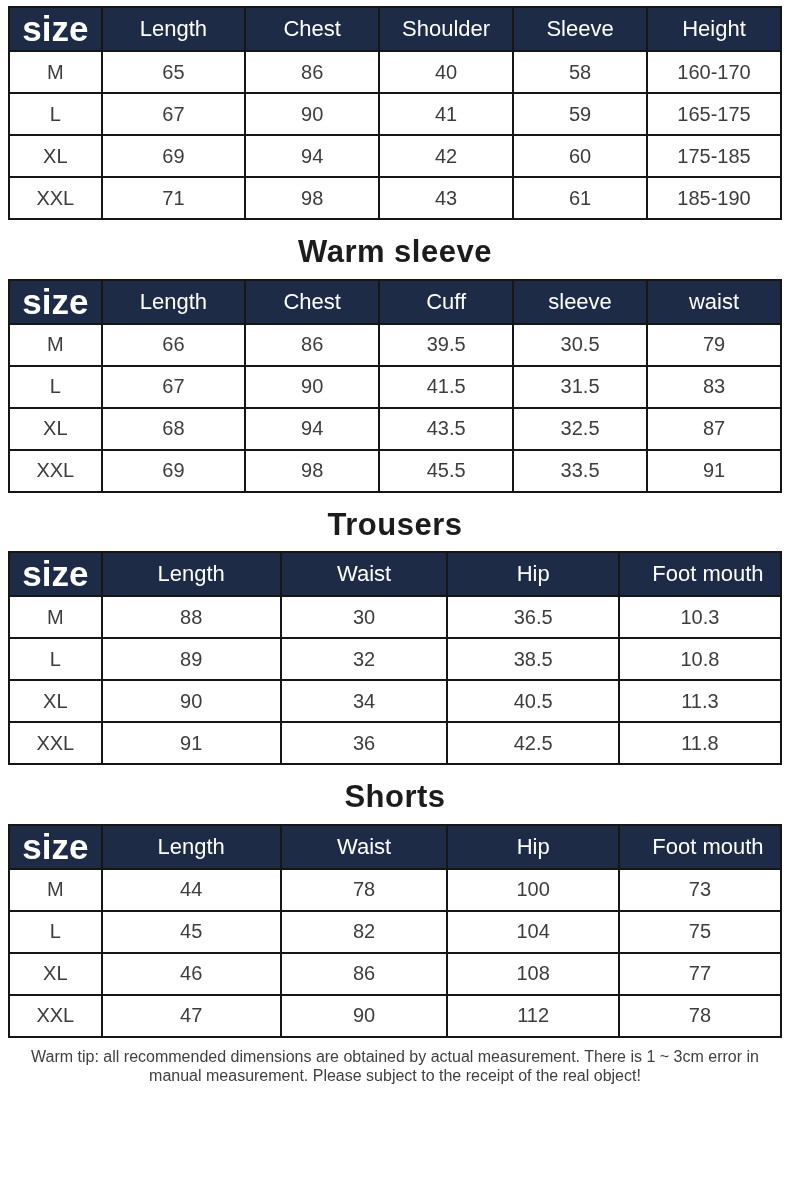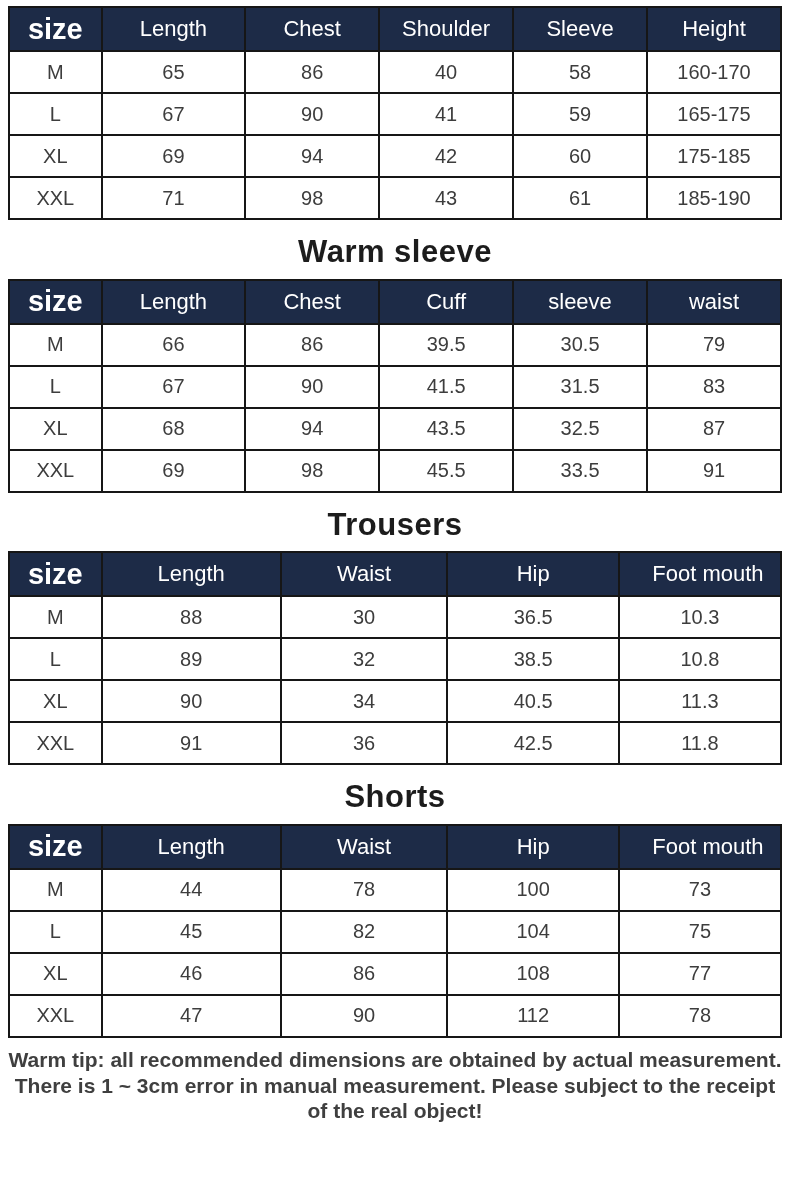--- a/index.html
+++ b/index.html
@@ -54,21 +54,21 @@
     color: var(--header-text);
     font-size: 22px;
     font-weight: 400;
     height: 44px;
     border: 2px solid var(--border);
     text-align: center;
     vertical-align: middle;
     padding: 0 2px;
   }
   table.size-table th.size-head {
-    font-size: 29px;
+    font-size: 35px;
     font-weight: 700;
   }
   table.size-table td {
     height: 42px;
     border: 2px solid var(--border);
     text-align: center;
     vertical-align: middle;
     font-size: 20px;
     color: var(--cell-text);
     padding: 0 2px;
@@ -84,24 +84,23 @@
   
   .cols-5 th:nth-child(1) { width: 12%; }
   .cols-5 th:nth-child(2) { width: 23.2%; }
   .cols-5 th:nth-child(3) { width: 21.6%; }
   .cols-5 th:nth-child(4) { width: 22.2%; }
   .cols-5 th:nth-child(5) { width: 21%; padding-left: 18px; }
   .note {
     margin: 9px auto 0;
     max-width: 782px;
     text-align: center;
-    font-size: 21px;
+    font-size: 16px;
     line-height: 1.22;
     color: var(--note-text);
-    font-weight: bold;
   }
 </style>
 </head>
 <body>
 
 <div id="sections">
     <section>
       <table class="size-table cols-6">
         <thead>
           <tr>

